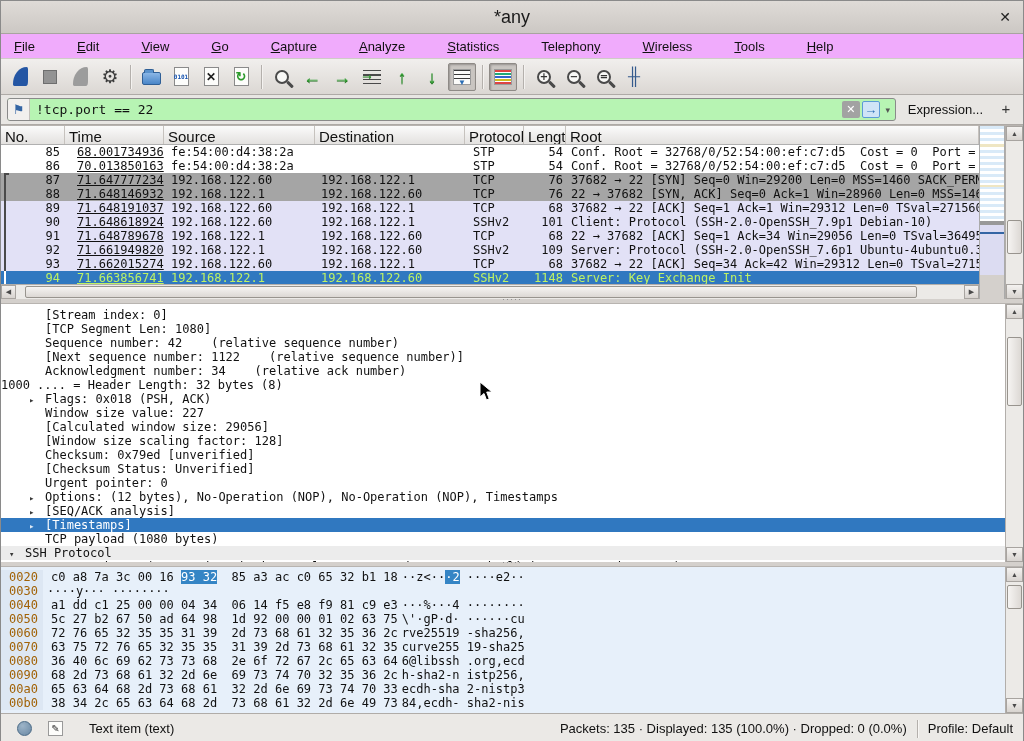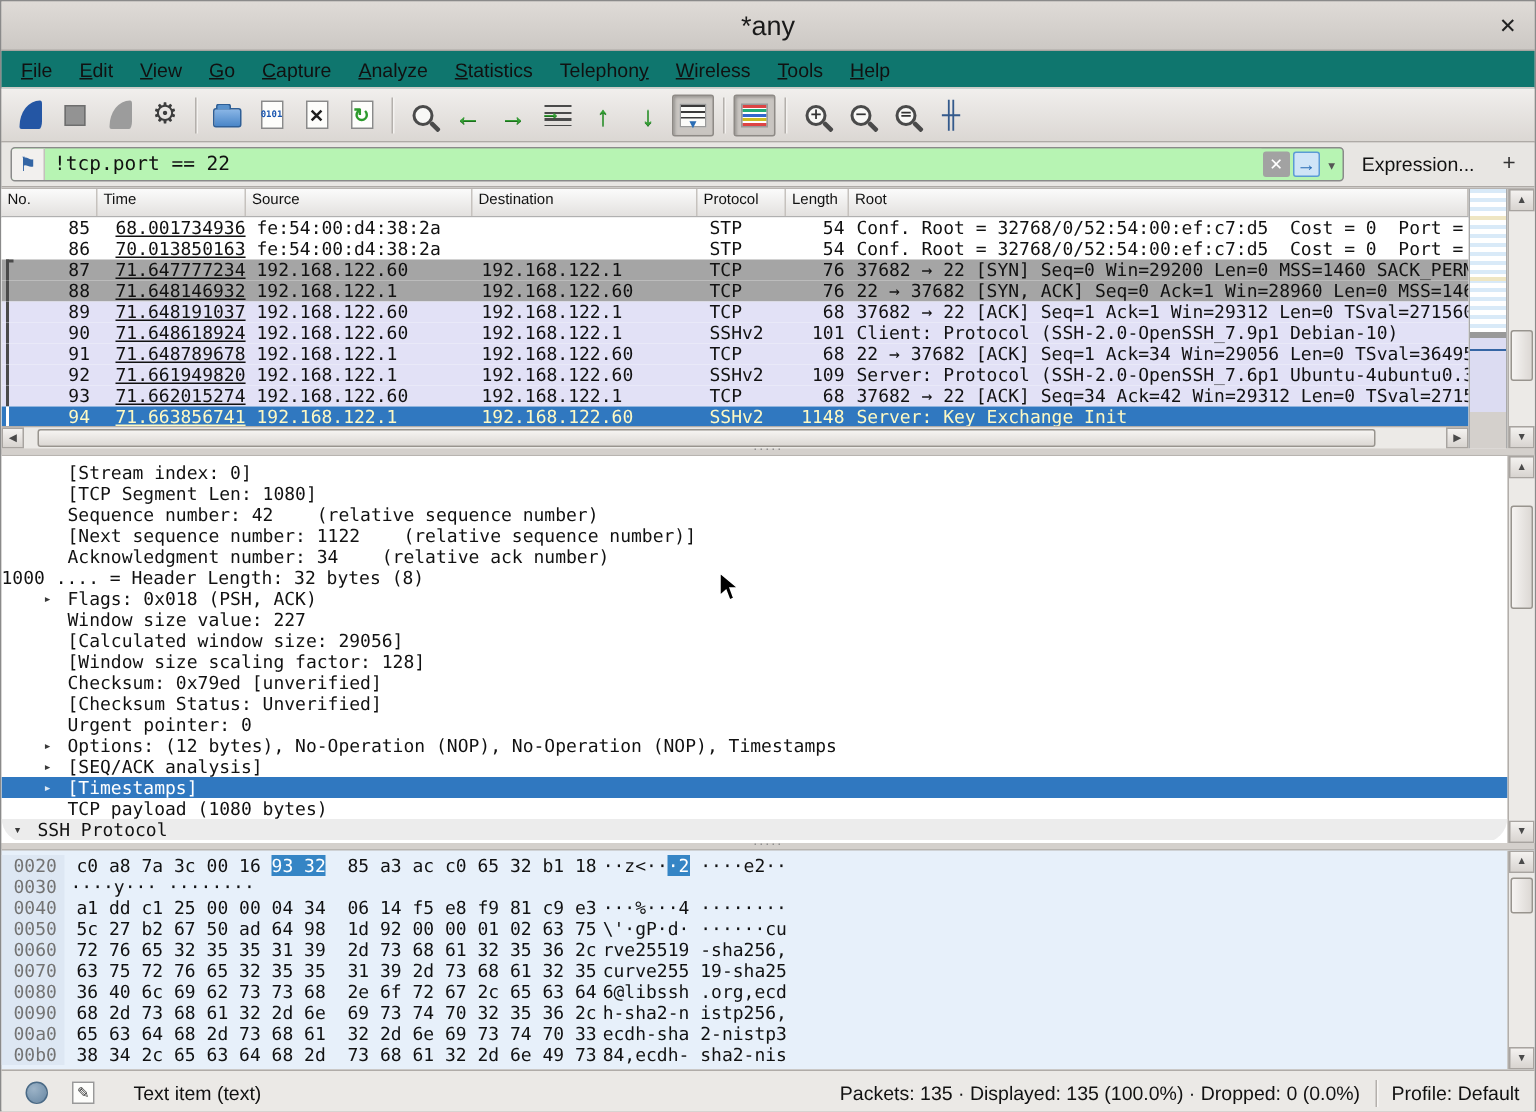--- a/index.html
+++ b/index.html
@@ -12,22 +12,22 @@
   }
   .window { width:1024px; height:741px; border:1px solid #8a8a8a; position:relative; }
 
   
   .titlebar { height:33px; background:linear-gradient(#dfdbd7,#ccc8c4);
     border-bottom:1px solid #a8a4a0; display:flex; align-items:center; position:relative; }
   .title { flex:1; text-align:center; font-size:18px; color:#1a1a1a; }
   .closex { position:absolute; right:12px; top:8px; font-size:14px; color:#222; cursor:default; }
 
   
-  .menubar { height:25px; background:#0f766e; border-bottom:1px solid #cfcbc7;
-    display:flex; align-items:center; padding-left:4px; }
+  .menubar { height:25px; background:#f0abfc; border-bottom:1px solid #cfcbc7;
+    display:flex; align-items:center; padding-left:4px;gap:24px; }
   .menu-item { padding:3px 9px; white-space:nowrap; }
   .mnu { text-decoration:underline; }
 
   
   .toolbar { height:36px; background:linear-gradient(#f1efed,#dbd7d3);
     border-bottom:1px solid #aeaaa6; display:flex; align-items:center; padding:0 4px; }
   .tbtn { width:28px; height:28px; display:flex; align-items:center; justify-content:center;
     margin:0 1px; position:relative; border:1px solid transparent; border-radius:2px; }
   .tbtn.pressed { background:#c9c5c1; border:1px solid #8e8a86; box-shadow:inset 1px 1px 2px rgba(0,0,0,.25); }
   .tsep { width:1px; height:24px; background:#b4b0ac; margin:0 5px; box-shadow:1px 0 0 #f4f2f0; }
@@ -83,37 +83,37 @@
     color:#555; font-size:9px; }
   .expr { padding:0 4px; white-space:nowrap; }
   .addbtn { width:22px; text-align:center; font-size:15px; color:#333; padding-bottom:2px; }
 
   
   .plist { height:174px; display:flex; background:#fff; border-top:1px solid #b8b4b0; }
   .plist-main { width:978px; display:flex; flex-direction:column; }
   .phead { display:flex; height:19px; background:linear-gradient(#fbfbfb,#e3e1df);
     border-bottom:1px solid #b0b0b0; flex-shrink:0; }
   .phead .col { border-right:1px solid #c6c2be; padding:2px 0 0 4px; overflow:hidden;
-    white-space:nowrap; flex-shrink:0; font-size:10px; }
+    white-space:nowrap; flex-shrink:0; font-size:15px; }
   .phead .col:last-child { flex:1; }
   .prows { height:140px; overflow:hidden; background:#fff; }
   .prow { display:flex; height:14px; font:12px/14px "DejaVu Sans Mono", monospace;
     white-space:pre; position:relative; }
   .prow .cell { overflow:hidden; flex-shrink:0; white-space:pre; }
   .cno  { text-align:right; padding-right:5px; }
   .ctime{ padding-left:12px;text-decoration:underline; }
   .csrc { padding-left:7px; }
   .cdst { padding-left:6px; }
   .cproto{ padding-left:8px; }
   .clen { text-align:right; padding-right:3px; }
   .cinfo{ flex:1; padding-left:5px; }
   .c-stp { background:#ffffff; }
   .c-syn { background:var(--grayrow); }
   .c-tcp { background:var(--lav); }
-  .c-sel { background:var(--sel); color:#fef9c3; }
+  .c-sel { background:var(--sel); color:#bef264; }
   .smark { position:absolute; left:3px; top:0; bottom:0; width:2px; background:#4a4a4a; }
   .smark.start::before { content:""; position:absolute; top:0; left:0; width:5px; height:2px; background:#4a4a4a; }
   .smark.w { background:#fff; }
   .minimap { width:28px; border-left:1px solid #aaa; border-right:1px solid #aaa;
     background:
       linear-gradient(180deg,
         rgba(0,0,0,0) 0%, rgba(0,0,0,0) 10.5%, #efe6c3 10.5%, #efe6c3 12%,
         rgba(0,0,0,0) 12%, rgba(0,0,0,0) 34%, #efe6c3 34%, #efe6c3 35.5%,
         rgba(0,0,0,0) 35.5%, rgba(0,0,0,0) 55%, #999999 55%, #999999 57.5%,
         #dcdcf2 57.5%, #dcdcf2 61.5%, #3465a4 61.5%, #3465a4 62.5%,
@@ -136,33 +136,33 @@
   .hthumb { position:absolute; top:1px; bottom:1px; background:linear-gradient(#f6f4f2,#dcd8d4);
     border:1px solid #98948e; border-radius:2px; }
 
   
   .splitter { height:4px; background:#d4d0cc; position:relative; }
   .splitter::after { content:"·····"; position:absolute; left:50%; top:-5px;
     transform:translateX(-50%); color:#8a8a8a; font-size:9px; letter-spacing:1px; }
 
   
   .details { height:259px; background:#fff; display:flex; overflow:hidden; border-top:1px solid #b8b4b0; }
-  .dcontent { flex:1; padding-top:4px; overflow:hidden;border-radius:17px; }
+  .dcontent { flex:1; padding-top:4px; overflow:hidden; }
   .dline { height:14px; font:12px/14px "DejaVu Sans Mono", monospace;
     white-space:pre; position:relative; overflow:hidden; }
   .darrow { position:absolute; top:1px; font-size:9px; color:#3a3a3a; }
   .dline.sel { background:var(--sel); color:#fff; }
   .dline.sel .darrow { color:#dce8f4; }
   .dline.shaded { background:#ececec; }
 
   
   .hexpane { height:147px; background:var(--hexbg); display:flex; overflow:hidden; border-top:1px solid #b8b4b0; }
   .hcontent { flex:1; padding-top:3px; overflow:hidden; }
   .hrow { height:14px; font:12px/14px "DejaVu Sans Mono", monospace; display:flex; white-space:pre; }
-  .hoff { width:42px; color:#737373; padding-left:8px; background:#dde7f3; flex-shrink:0; }
+  .hoff { width:42px; color:#a16207; padding-left:8px; background:#dde7f3; flex-shrink:0; }
   .hhex { margin-left:8px; }
   .hascii { margin-left:4px; }
   .hl { background:var(--hexsel); color:#fff; }
 
   
   .statusbar { height:30px; background:#ebe9e6; border-top:1px solid #b0aca8;
     display:flex; align-items:center; padding:0 10px; }
   .sb-circle { width:15px; height:15px; border-radius:50%; margin-left:6px;
     background:radial-gradient(circle at 35% 30%, #9db4c8, #6887a3); border:1px solid #4a6a86; }
   .sb-pencil { width:15px; height:15px; background:#fdfdfb; border:1px solid #999; margin-left:16px;

